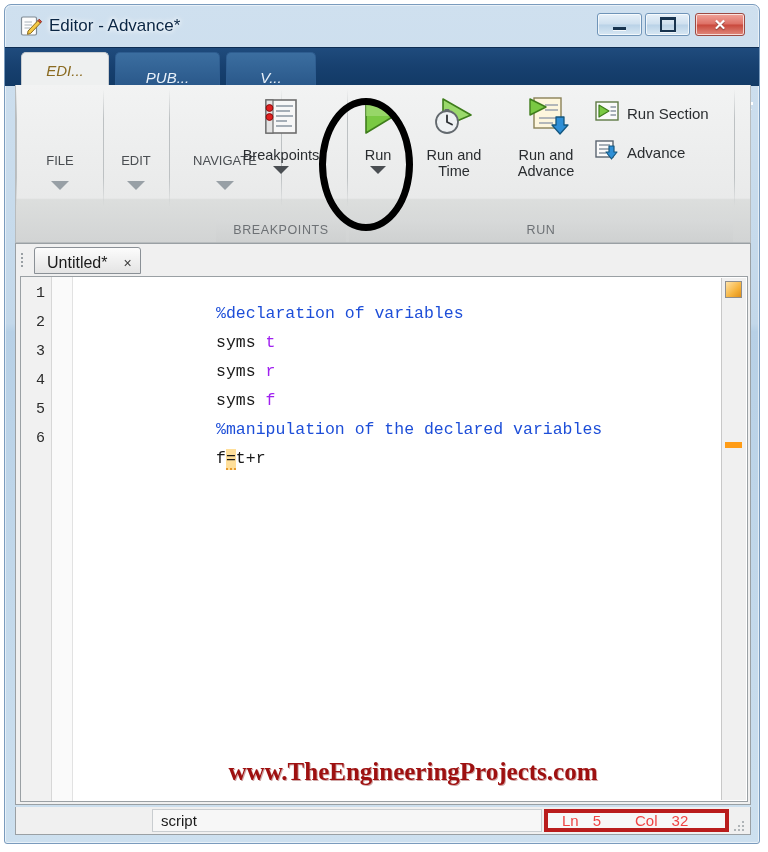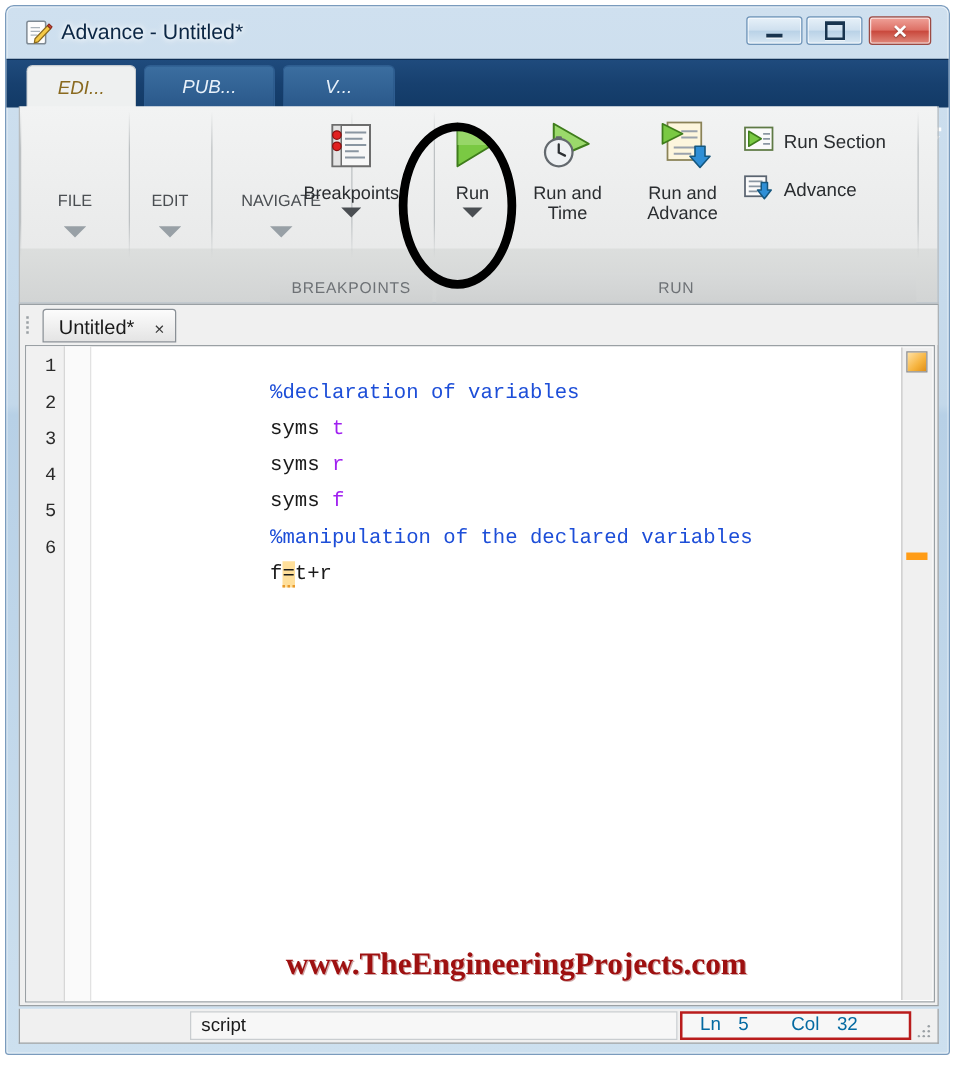--- a/index.html
+++ b/index.html
@@ -100,20 +100,21 @@
     border-radius: 5px 5px 0 0;
     font-size: 15px;
     display: flex; align-items: center; justify-content: center;
     box-sizing: border-box;
   }
   .rtab.inactive {
     background: linear-gradient(to bottom, #3b6ea0 0%, #2a588a 100%);
     color: #e8f1fa;
     border: 1px solid #2e5d90;
     border-bottom: none;
+    align-items: flex-end;
   }
   .rtab.active {
     background: #eef0f0;
     color: #8a6a20;
     border: 1px solid #c7ccd0;
     border-bottom: none;
     top: 4px; height: 36px;
   }
   #tab-edit { left: 16px;  width: 88px; }
   #tab-pub  { left: 110px; width: 105px; }
@@ -360,45 +361,45 @@
     box-sizing: border-box;
     display: flex; align-items: center;
     padding-left: 8px;
     font-size: 15px; color: #1a1a1a;
   }
   #status-pos {
     position: absolute;
     left: 528px; top: 2px;
     width: 185px; height: 23px;
     background: #f7f7f7;
-    border: 2px solid #b91c1c;
-    box-sizing: border-box;
-    display: flex; 
-    font-size: 15px; color: #0369a1;
+    border: 4px solid #b91c1c;
+    box-sizing: border-box;
+    display: flex; align-items: center;
+    font-size: 15px; color: #ef4444;
   }
   #status-pos .sp { margin-left: 14px; }
   #status-grip { position: absolute; right: 5px; top: 10px; width: 11px; height: 11px; }
 </style>
 </head>
 <body>
 
 <div id="window">
 
   <div id="titlebar">
     <span id="title-icon">
       <svg width="24" height="24" viewBox="0 0 24 24">
         <rect x="2.5" y="3" width="15" height="18" rx="1.5" fill="#fdfdfd" stroke="#7f8a94" stroke-width="1.2"></rect>
         <line x1="5.5" y1="8" x2="13" y2="8" stroke="#aab3bb" stroke-width="1"></line>
         <line x1="5.5" y1="11" x2="13" y2="11" stroke="#aab3bb" stroke-width="1"></line>
         <line x1="5.5" y1="14" x2="11" y2="14" stroke="#aab3bb" stroke-width="1"></line>
         <path d="M9 17 L19 6.5 L21.5 9 L11.5 19.5 L8.5 20.3 Z" fill="#f5c945" stroke="#8a6a1e" stroke-width="1"></path>
         <path d="M19 6.5 L21.5 9 L22.6 7.5 L20.2 5.2 Z" fill="#d94f3c" stroke="#8a2c20" stroke-width=".9"></path>
       </svg>
     </span>
-    <span id="title-text">Advance - Untitled*</span>
+    <span id="title-text">Editor - Advance*</span>
 
     <div class="wbtn" id="btn-min">
       <span class="glyph">
           <span class="min-bar"></span>
         </span>
     </div>
     <div class="wbtn" id="btn-max">
       <span class="glyph">
           <span class="max-sq"></span>
         </span>

